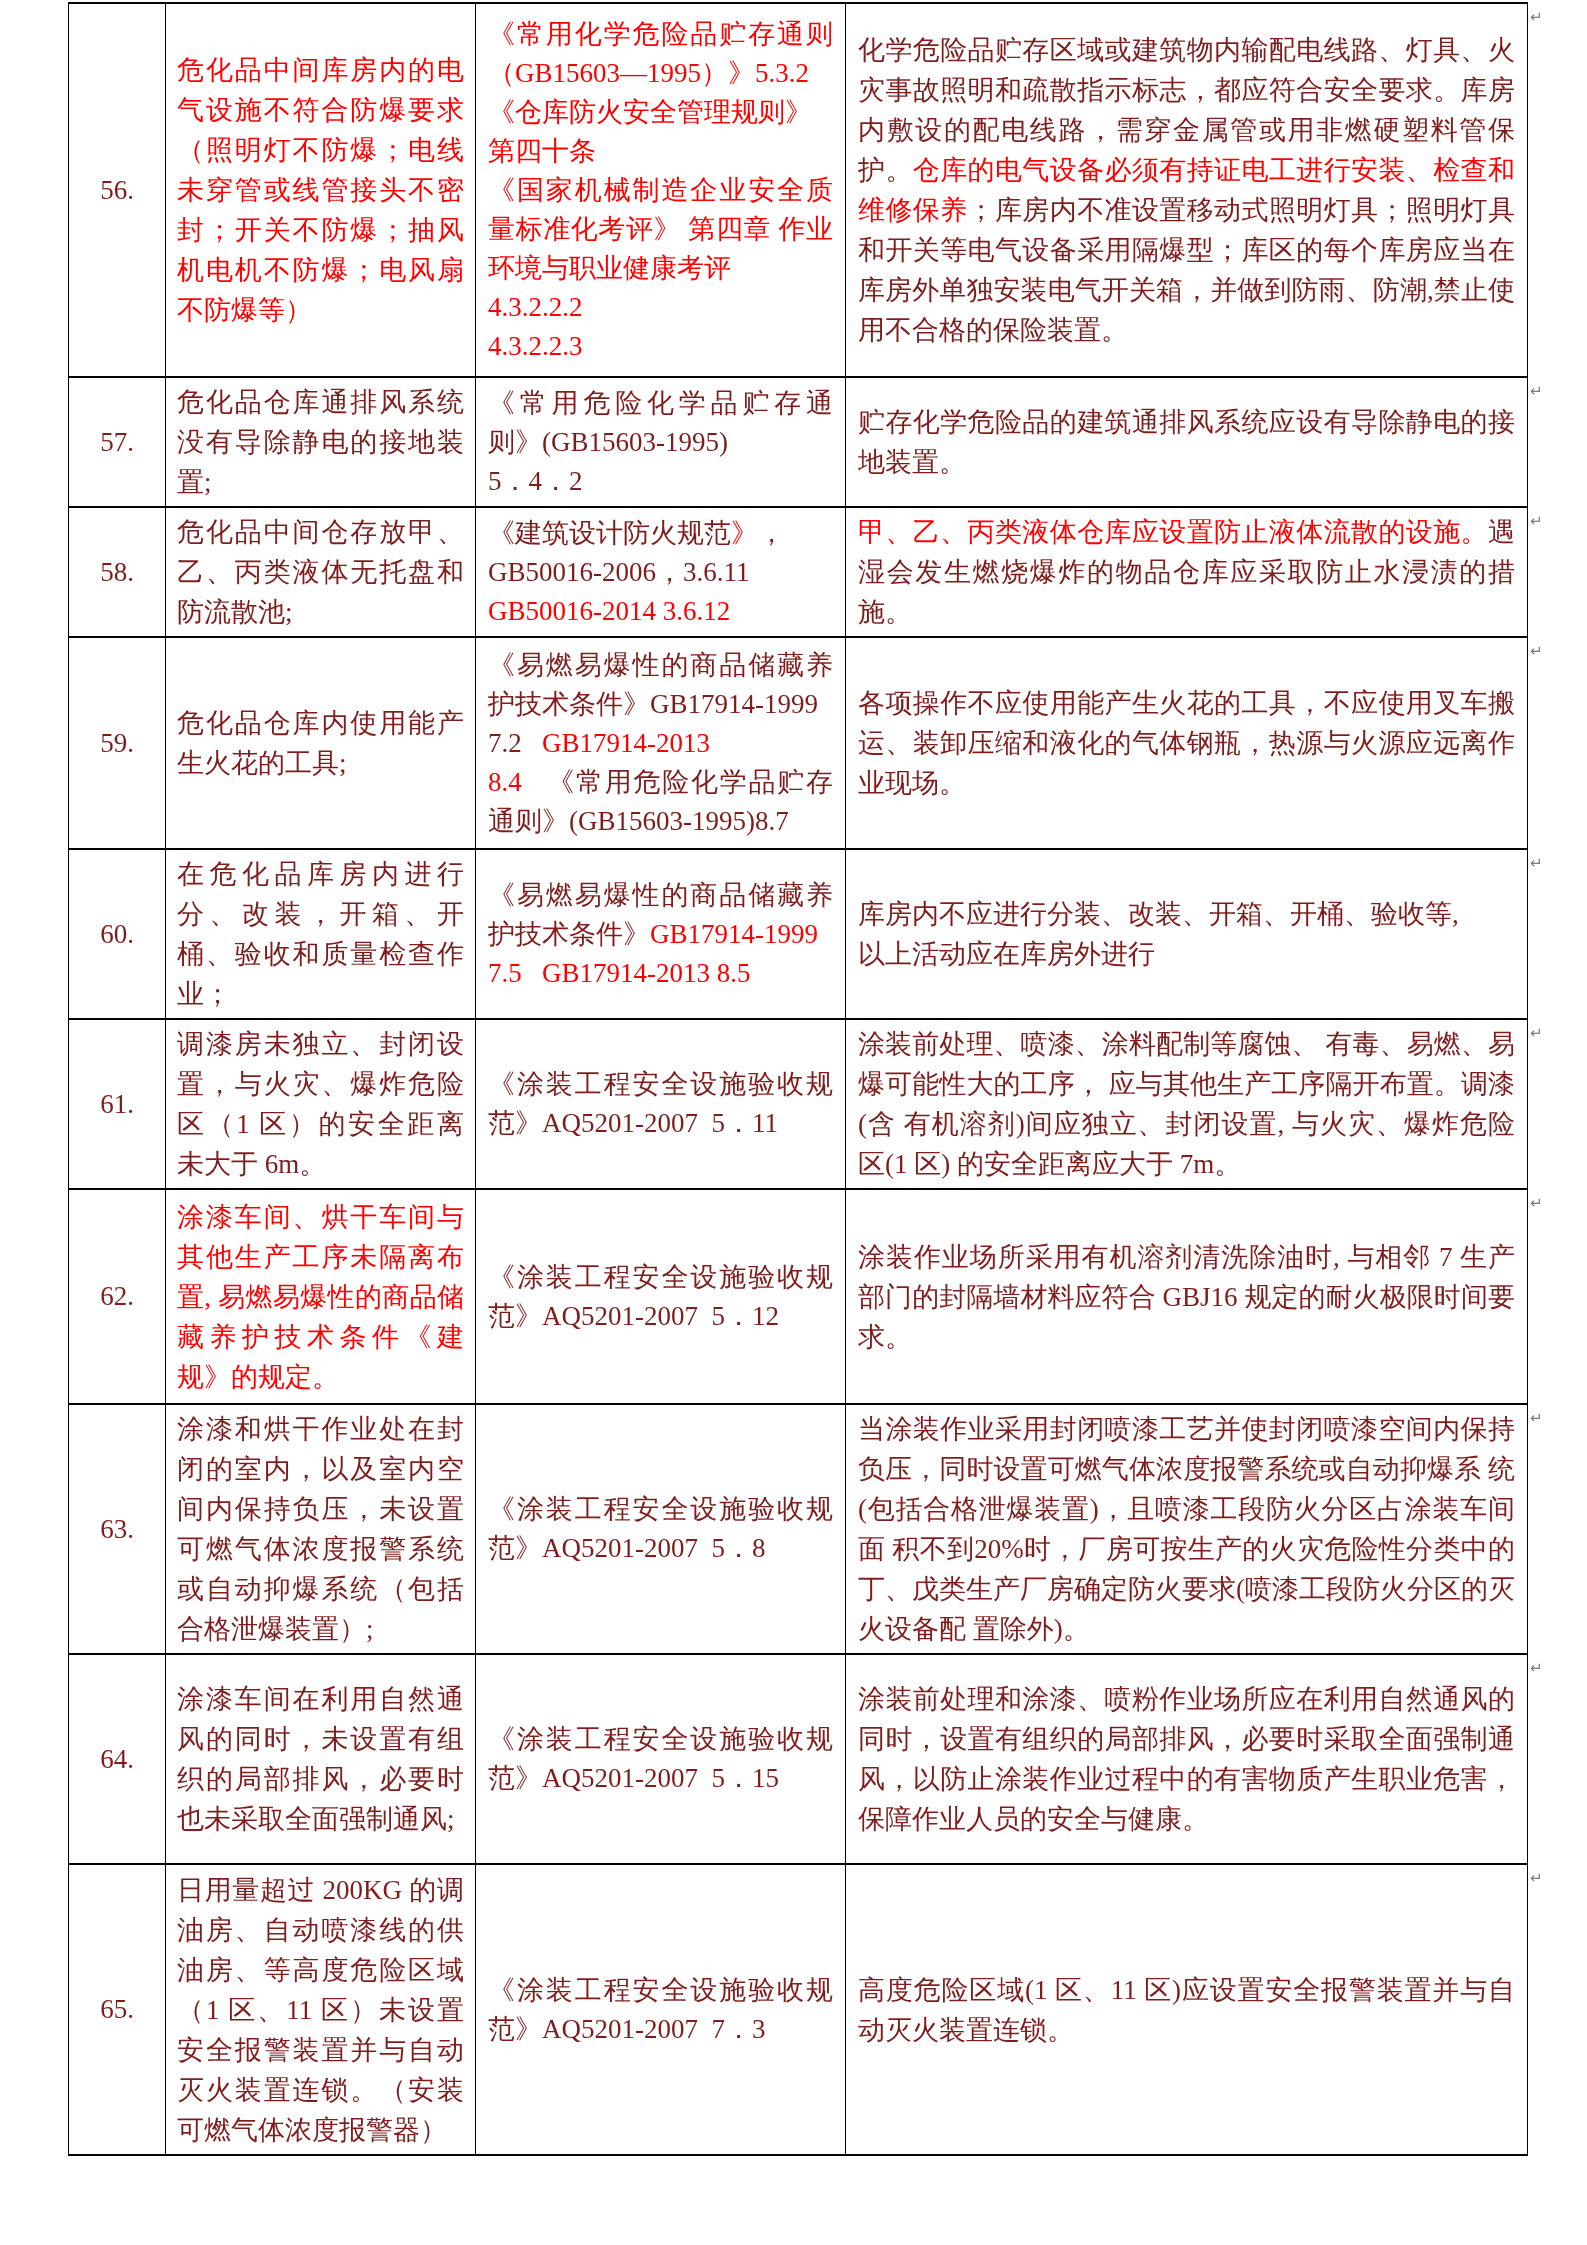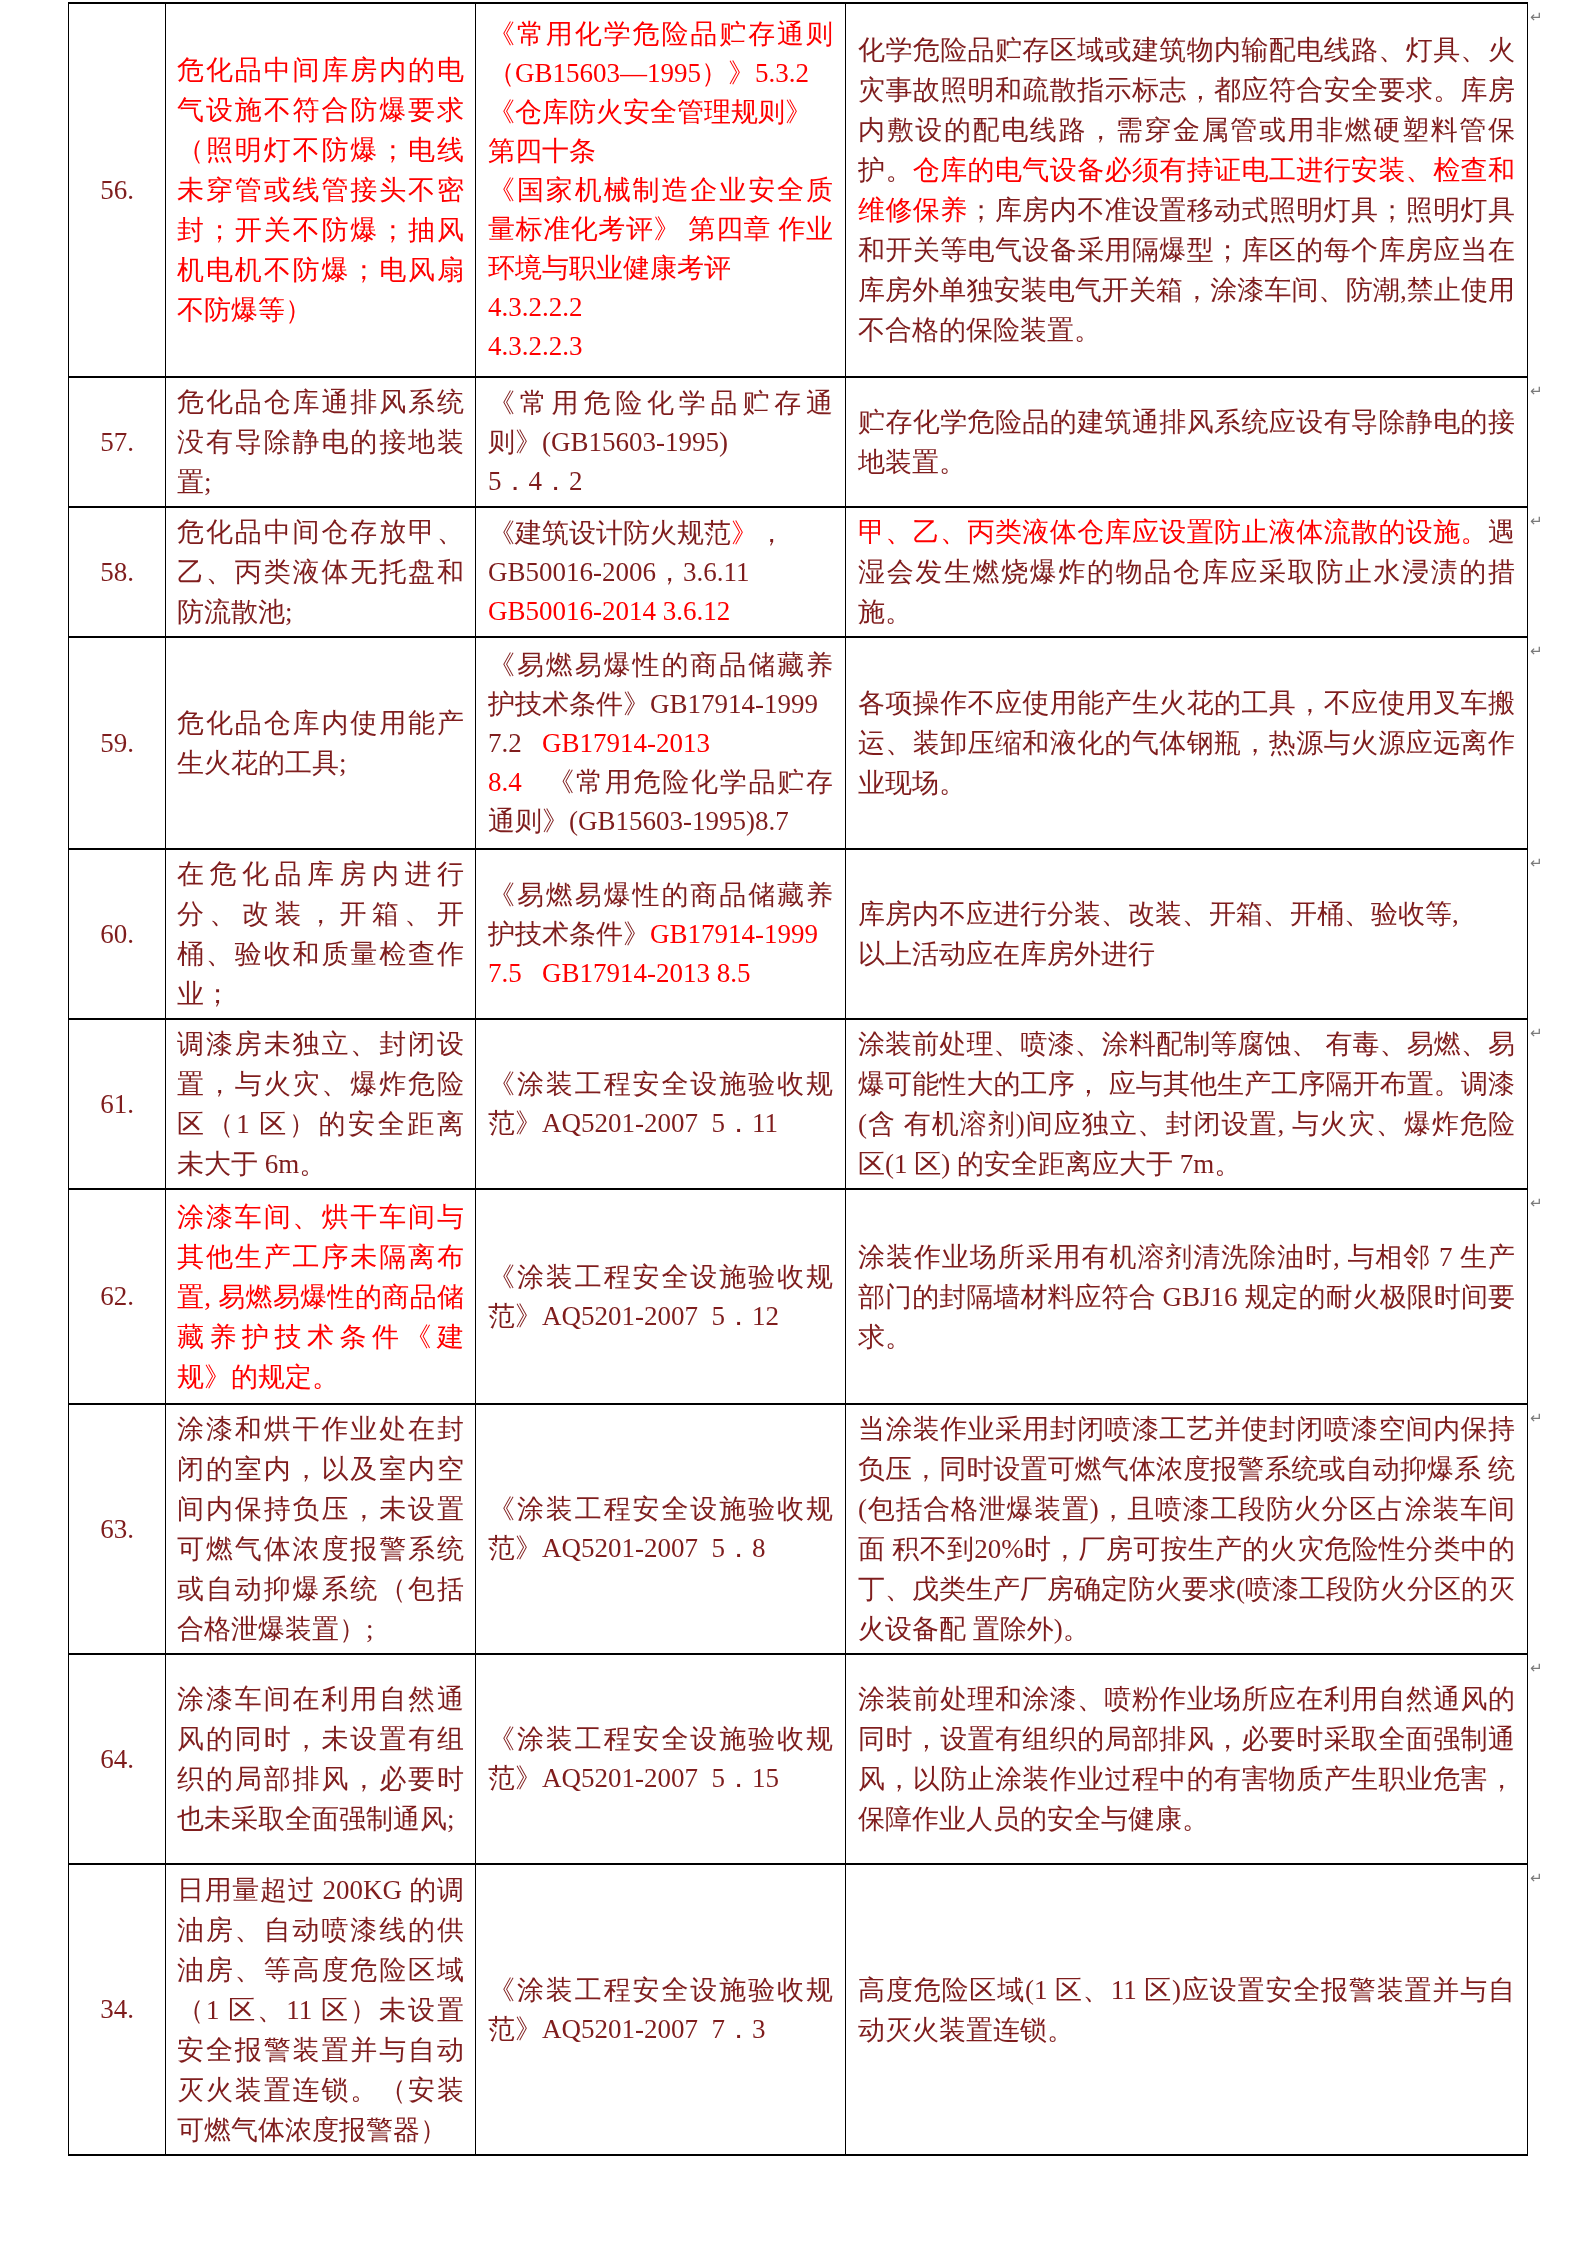--- a/index.html
+++ b/index.html
@@ -48,21 +48,21 @@
   <tbody>
       <tr style="height: 374px;">
         <td class="c1"><span class="seg seg-k">56.</span></td>
         <td class="c2"><span class="seg seg-r">危化品中间库房内的电气设施不符合防爆要求（照明灯不防爆；电线未穿管或线管接头不密封；开关不防爆；抽风机电机不防爆；电风扇不防爆等）</span></td>
         <td class="c3"><span class="seg seg-r">《常用化学危险品贮存通则（GB15603—1995）》5.3.2
 《仓库防火安全管理规则》
 第四十条
 《国家机械制造企业安全质量标准化考评》 第四章 作业环境与职业健康考评
 4.3.2.2.2
 4.3.2.2.3</span></td>
-        <td class="c4"><span class="seg seg-k">化学危险品贮存区域或建筑物内输配电线路、灯具、火灾事故照明和疏散指示标志，都应符合安全要求。库房内敷设的配电线路，需穿金属管或用非燃硬塑料管保护。</span><span class="seg seg-r">仓库的电气设备必须有持证电工进行安装、检查和维修保养</span><span class="seg seg-k">；库房内不准设置移动式照明灯具；照明灯具和开关等电气设备采用隔爆型；库区的每个库房应当在库房外单独安装电气开关箱，涂漆车间、防潮,禁止使用不合格的保险装置。</span></td>
+        <td class="c4"><span class="seg seg-k">化学危险品贮存区域或建筑物内输配电线路、灯具、火灾事故照明和疏散指示标志，都应符合安全要求。库房内敷设的配电线路，需穿金属管或用非燃硬塑料管保护。</span><span class="seg seg-r">仓库的电气设备必须有持证电工进行安装、检查和维修保养</span><span class="seg seg-k">；库房内不准设置移动式照明灯具；照明灯具和开关等电气设备采用隔爆型；库区的每个库房应当在库房外单独安装电气开关箱，并做到防雨、防潮,禁止使用不合格的保险装置。</span></td>
       </tr>
       <tr style="height: 125px;">
         <td class="c1"><span class="seg seg-k">57.</span></td>
         <td class="c2"><span class="seg seg-k">危化品仓库通排风系统没有导除静电的接地装置;</span></td>
         <td class="c3"><span class="seg seg-k">《常用危险化学品贮存通则》(GB15603-1995)
 5．4．2</span></td>
         <td class="c4"><span class="seg seg-k">贮存化学危险品的建筑通排风系统应设有导除静电的接地装置。</span></td>
       </tr>
       <tr style="height: 124px;">
         <td class="c1"><span class="seg seg-k">58.</span></td>
@@ -106,21 +106,21 @@
         <td class="c3"><span class="seg seg-k">《涂装工程安全设施验收规范》AQ5201-2007  5．8</span></td>
         <td class="c4"><span class="seg seg-k">当涂装作业采用封闭喷漆工艺并使封闭喷漆空间内保持负压，同时设置可燃气体浓度报警系统或自动抑爆系 统(包括合格泄爆装置)，且喷漆工段防火分区占涂装车间面 积不到20%时，厂房可按生产的火灾危险性分类中的丁、戊类生产厂房确定防火要求(喷漆工段防火分区的灭火设备配 置除外)。</span></td>
       </tr>
       <tr style="height: 210px;">
         <td class="c1"><span class="seg seg-k">64.</span></td>
         <td class="c2"><span class="seg seg-k">涂漆车间在利用自然通风的同时，未设置有组织的局部排风，必要时也未采取全面强制通风;</span></td>
         <td class="c3"><span class="seg seg-k">《涂装工程安全设施验收规范》AQ5201-2007  5．15</span></td>
         <td class="c4"><span class="seg seg-k">涂装前处理和涂漆、喷粉作业场所应在利用自然通风的同时，设置有组织的局部排风，必要时采取全面强制通风，以防止涂装作业过程中的有害物质产生职业危害，保障作业人员的安全与健康。</span></td>
       </tr>
       <tr style="height: 291px;">
-        <td class="c1"><span class="seg seg-k">34.</span></td>
+        <td class="c1"><span class="seg seg-k">65.</span></td>
         <td class="c2"><span class="seg seg-k">日用量超过 200KG 的调油房、自动喷漆线的供油房、等高度危险区域（1 区、11 区）未设置安全报警装置并与自动灭火装置连锁。（安装可燃气体浓度报警器）</span></td>
         <td class="c3"><span class="seg seg-k">《涂装工程安全设施验收规范》AQ5201-2007  7．3</span></td>
         <td class="c4"><span class="seg seg-k">高度危险区域(1 区、11 区)应设置安全报警装置并与自动灭火装置连锁。</span></td>
       </tr>
     </tbody>
 </table>
 
 <div id="marks">
     <span class="row-mark" style="top: 10px;">↵</span>
     <span class="row-mark" style="top: 384px;">↵</span>

